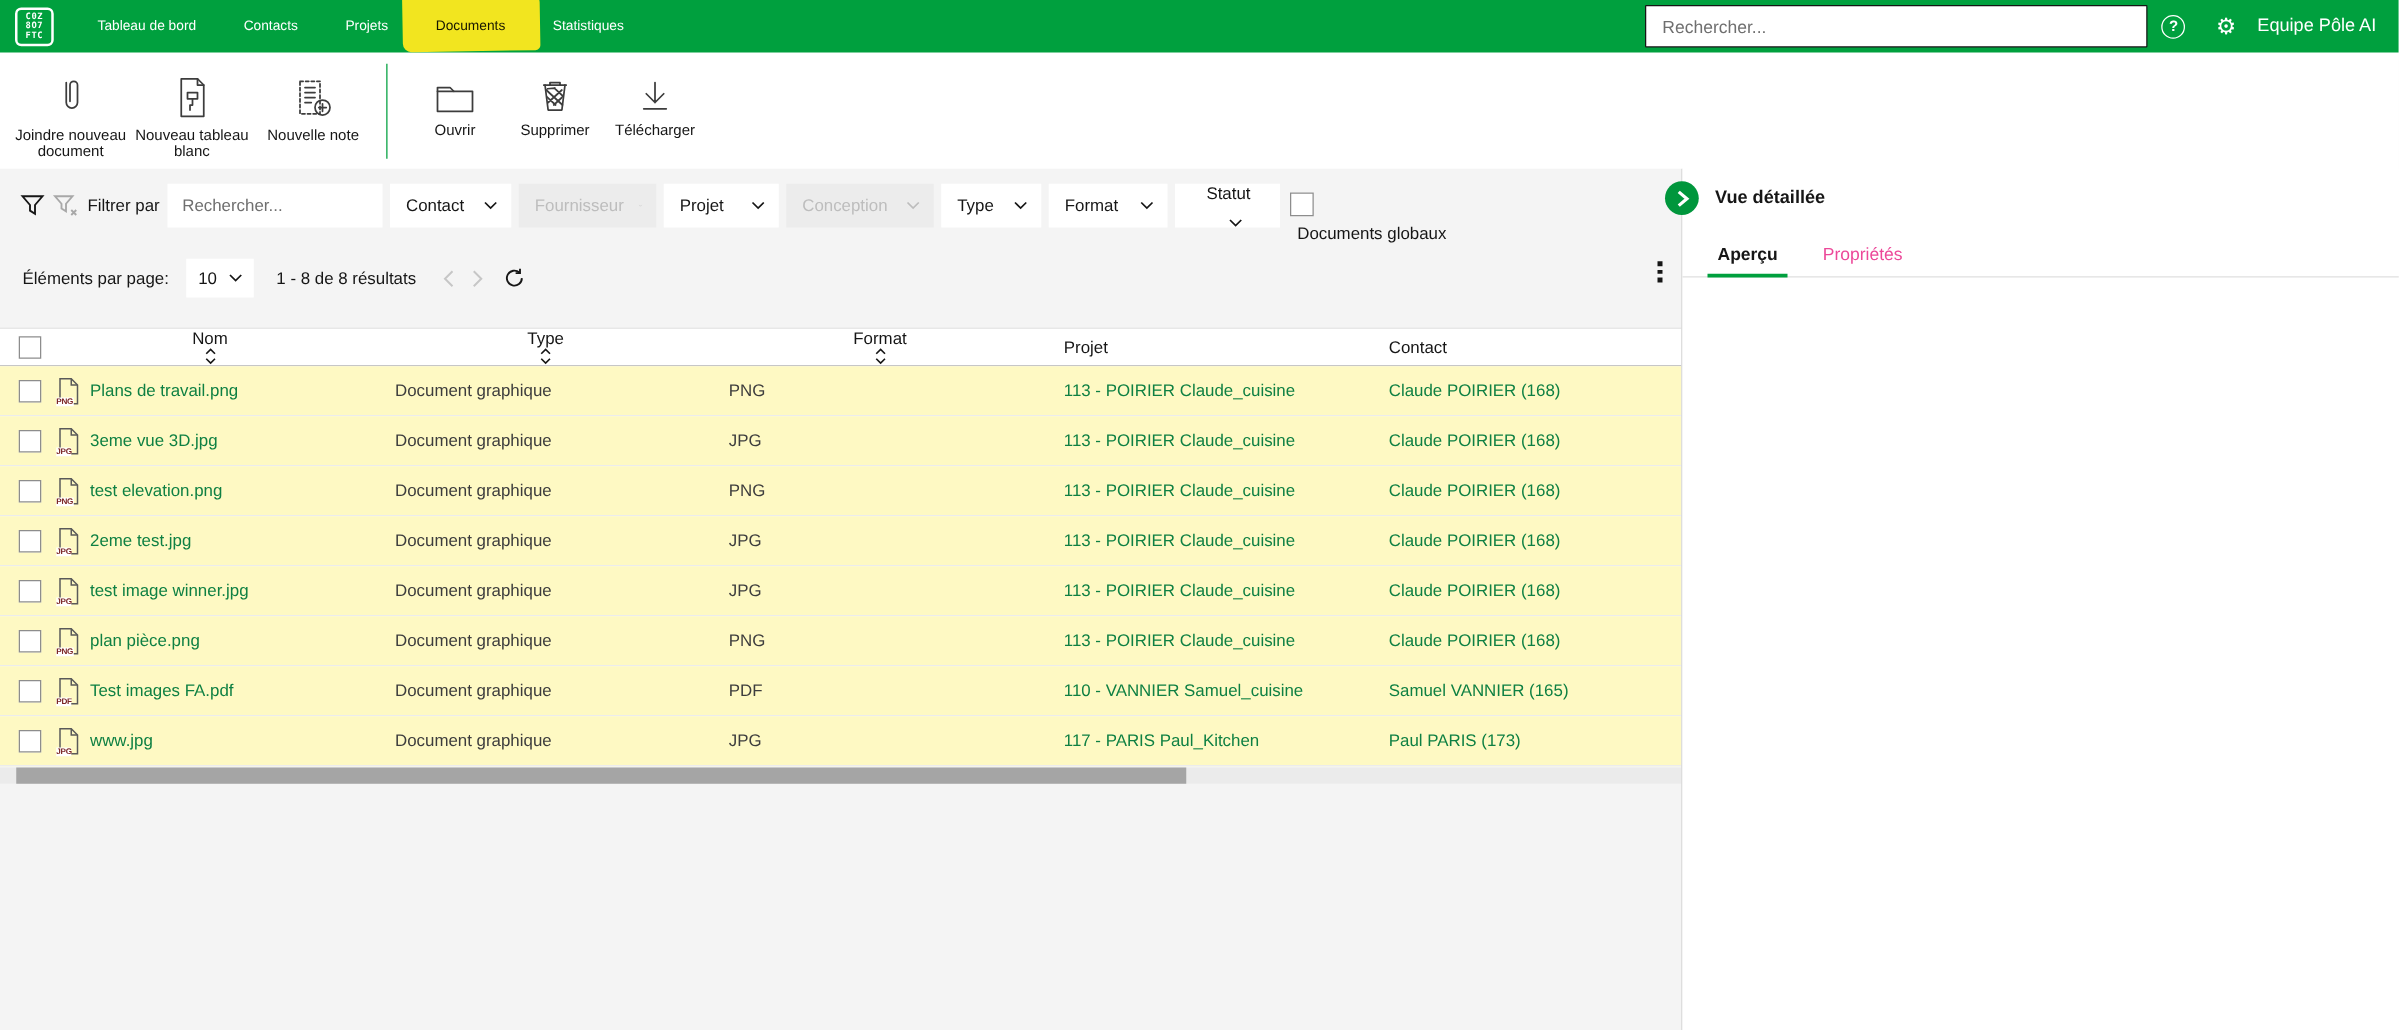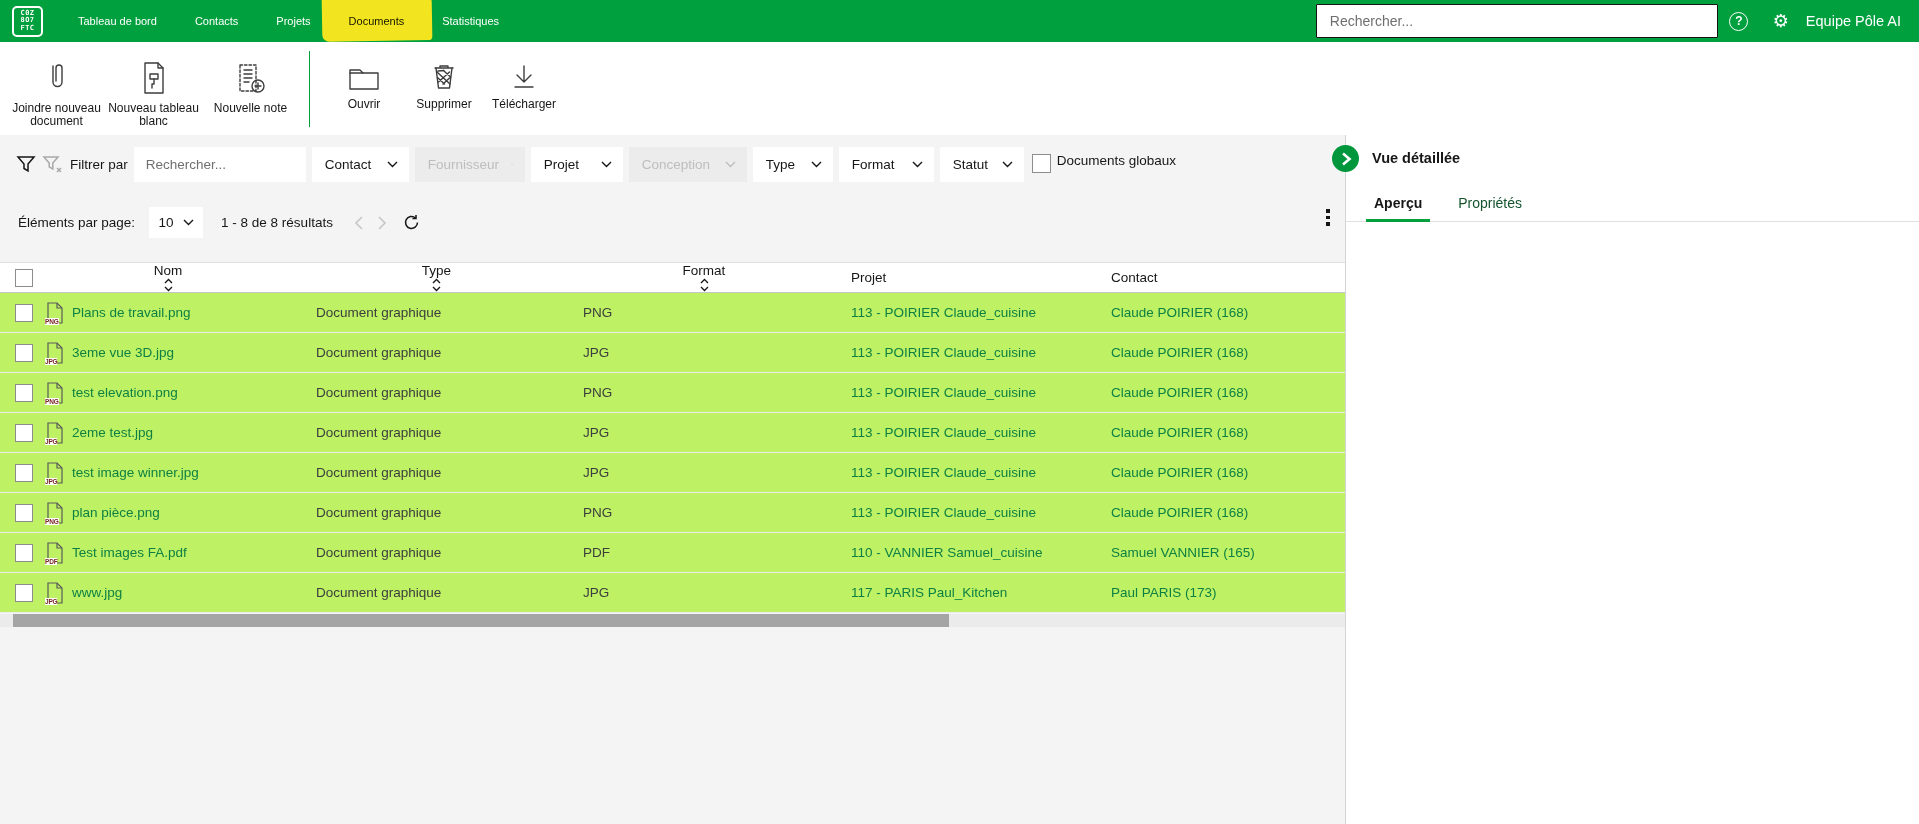--- a/index.html
+++ b/index.html
@@ -49,41 +49,41 @@
   .f-label { font-size:13.5px; margin-top:10px; white-space:nowrap; }
   .f-search { width:172px; height:35px; border:none; background:#fff; padding:0 12px; font-size:13.5px;
           color:#6f6f6f; font-family:"Liberation Sans",sans-serif; outline:none; }
   .f-search::placeholder { color:#6f6f6f; }
   .f-select { height:35px; background:#fff; display:flex; align-items:center; justify-content:space-between;
           padding:0 11px 0 13px; font-size:13.5px; color:#161616; cursor:pointer; white-space:nowrap; }
   .f-select svg { margin-left:12px; }
   .f-select.disabled { background:#ececec; color:#bdbdbd; cursor:default; }
   .f-select.disabled svg { stroke:#bdbdbd; }
   .chev { stroke:#161616; fill:none; stroke-width:1.4; }
-  .cb-group { display:flex; flex-direction:row; align-items:flex-start; margin-left:2px; }
+  .cb-group { display:flex; flex-direction:column; align-items:flex-start; margin-left:2px; }
   .checkbox { width:19px; height:19px; border:1.5px solid #8d8d8d; background:#fff; cursor:pointer; margin-top:7px; }
   .cb-label { font-size:13.5px; margin-top:6px; margin-left:6px; white-space:nowrap; }
 
   
   .pagination { position:absolute; top:72px; left:18px; display:flex; align-items:center; font-size:13.5px; }
   .pp-label { margin-right:14px; }
   .pp-select { width:54px; height:31px; background:#fff; display:flex; align-items:center; justify-content:center;
           gap:9px; cursor:pointer; margin-right:18px; }
   .pp-results { margin-right:14px; }
   .pg-btn { width:24px; height:24px; display:flex; align-items:center; justify-content:center; cursor:default; }
   .pg-btn svg { stroke:#c6c6c6; fill:none; stroke-width:1.6; }
   .refresh-btn { width:26px; height:24px; display:flex; align-items:center; justify-content:center; cursor:pointer; margin-left:4px; }
   .kebab { position:absolute; top:74px; left:1326px; display:flex; flex-direction:column; gap:3px; cursor:pointer; }
   .kebab i { width:3.5px; height:3.5px; background:#161616; display:block; }
 
   
   .table { position:absolute; top:127px; left:0; width:1345px; background:#fff; }
   .thead { display:flex; align-items:center; height:31px; border-top:1px solid #e0e0e0;
           border-bottom:1px solid #c6c6c6; font-size:13.5px; color:#161616; background:#fff; }
-  .trow { display:flex; align-items:center; height:40px; border-bottom:1px solid #ececec; font-size:13.5px; background:#bef264;justify-content:flex-end; }
+  .trow { display:flex; align-items:center; height:40px; border-bottom:1px solid #ececec; font-size:13.5px; background:#fef9c3;justify-content:flex-end; }
   .c-check { flex:0 0 46px; padding-left:15px; display:flex; align-items:center; }
   .c-check .checkbox { margin-top:0; width:18px; height:18px; }
   .c-name { flex:0 0 270px; display:flex; align-items:center; }
   .c-type { flex:0 0 267px; }
   .c-format { flex:0 0 268px; }
   .c-projet { flex:0 0 260px; }
   .c-contact { flex:1 1 auto; }
   .hcell-sort { display:flex; align-items:center; justify-content:space-between; padding-right:26px;flex-direction:column; }
   .sort-icon { display:flex; flex-direction:column; gap:2px; cursor:pointer; }
   .sort-icon svg { stroke:#161616; fill:none; stroke-width:1.3; }
@@ -98,21 +98,21 @@
   .hscroll { position:absolute; top:479px; left:0; width:1345px; height:13px; background:#ebebeb; cursor:pointer; }
   .hscroll .thumb { position:absolute; left:13px; top:0; width:936px; height:13px; background:#a5a5a5; }
 
   
   .panel-expander { position:absolute; top:10px; left:-14px; width:27px; height:27px; border-radius:50%;
           background:#00963C; display:flex; align-items:center; justify-content:center; cursor:pointer; z-index:5; }
   .panel-expander svg { stroke:#fff; fill:none; stroke-width:2.6; }
   .panel-title { position:absolute; top:15px; left:26px; font-size:14.5px; font-weight:bold; color:#161616; white-space:nowrap; }
   .panel-tabs { position:absolute; top:60px; left:0; right:0; display:flex; padding-left:24px;
           border-bottom:1px solid #e0e0e0; font-size:14px; }
-  .ptab { padding:0 4px 10px 4px; margin-right:28px; cursor:pointer; color:#14532d; position:relative; }
+  .ptab { padding:0 4px 10px 4px; margin-right:28px; cursor:pointer; color:#ec4899; position:relative; }
   .ptab.active { color:#161616; font-weight:bold; }
   .ptab.active::after { content:""; position:absolute; left:-4px; right:-4px; bottom:-1px; height:3px; background:#00A03E; }
 </style>
 </head>
 <body>
 
 <div class="topbar">
   <div class="logo">
     <span>C0Z</span>
     <span>8O7</span>
@@ -243,21 +243,21 @@
       <svg class="chev" width="11" height="7" viewBox="0 0 11 7">
           <path d="M1 1 l4.5 4.5 L10 1"></path>
         </svg>
     </div>
     <div class="f-select" style="width:95px;">
       <span>Format</span>
       <svg class="chev" width="11" height="7" viewBox="0 0 11 7">
           <path d="M1 1 l4.5 4.5 L10 1"></path>
         </svg>
     </div>
-    <div class="f-select" style="width:84px;">
+    <div class="f-select" style="width:84px;flex-direction:column;">
       <span>Statut</span>
       <svg class="chev" width="11" height="7" viewBox="0 0 11 7">
           <path d="M1 1 l4.5 4.5 L10 1"></path>
         </svg>
     </div>
     <div class="cb-group">
       <div class="checkbox"></div>
       <span class="cb-label">Documents globaux</span>
     </div>
   </div>

